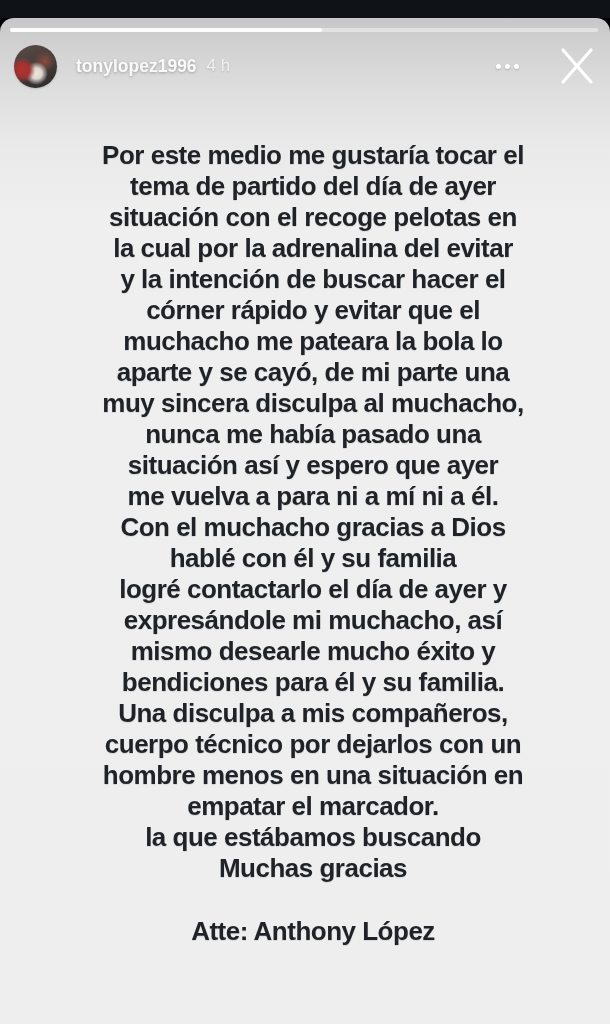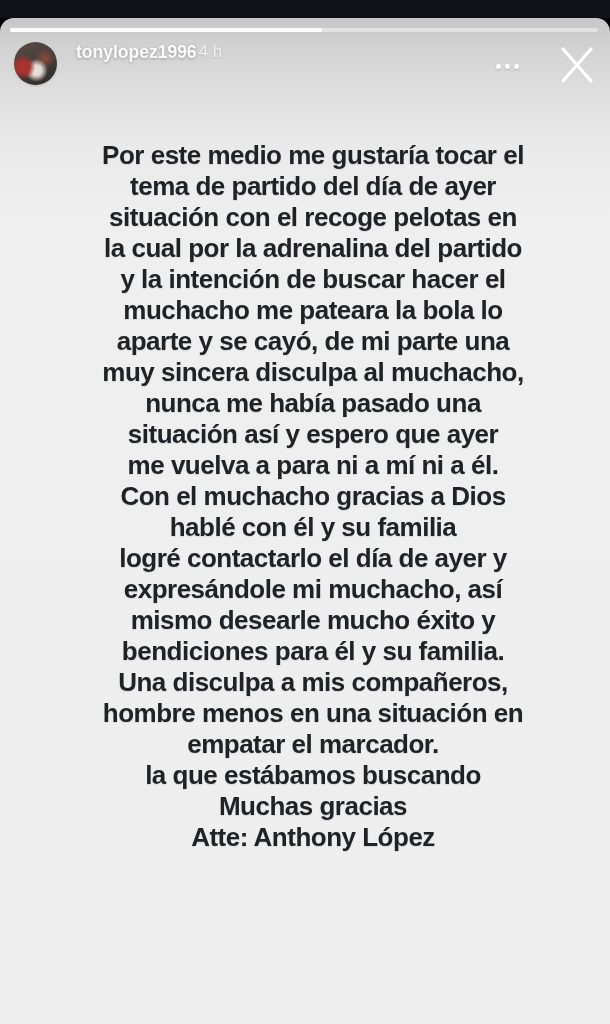--- a/index.html
+++ b/index.html
@@ -37,20 +37,21 @@
   .progress-fill {
     height: 100%;
     border-radius: 2px;
     background: #fdfdfd;
   }
   .header {
     position: absolute;
     top: 24px; left: 0; right: 0;
     height: 48px;
     display: flex;
+    align-items: center;
     padding: 0 10px 0 14px;
   }
   .avatar {
     width: 43px; height: 43px;
     border-radius: 50%;
     flex: 0 0 auto;
     background:
       radial-gradient(circle at 20% 58%, #b23330 0%, #a03330 16%, rgba(160,51,48,0) 30%),
       radial-gradient(circle at 52% 66%, #e9e5df 0%, #ded8d0 15%, rgba(222,216,208,0) 32%),
       radial-gradient(circle at 72% 38%, #8a4a3c 0%, rgba(138,74,60,0) 26%),
@@ -59,21 +60,21 @@
   }
   .username {
     margin-left: 19px;
     font-size: 17.5px;
     font-weight: 700;
     color: var(--header-text, #fafafa);
     text-shadow: 0 1px 3px rgba(0,0,0,0.28);
     white-space: nowrap;
   }
   .timestamp {
-    margin-left: 2px;
+    margin-left: 10px;
     font-size: 17px;
     font-weight: 400;
     color: rgba(255,255,255,0.78);
     text-shadow: 0 1px 2px rgba(0,0,0,0.18);
     white-space: nowrap;
   }
   .spacer { flex: 1 1 auto; }
   .menu {
     display: flex;
     align-items: center;
@@ -106,20 +107,21 @@
   .story-line {
     font-size: 26px;
     font-weight: 700;
     line-height: 31px;
     letter-spacing: -0.5px;
     color: var(--text, #1f2227);
     white-space: nowrap;
     text-shadow: 0 1px 1px rgba(0,0,0,0.10);
   }
   .signature {
+    margin-top: 32px;
   }
 </style>
 </head>
 <body>
 
 <div class="screen">
   <div class="top-bar"></div>
 
   <div class="card">
 
@@ -140,35 +142,37 @@
       <svg class="close" viewBox="0 0 46 46">
         <line x1="9" y1="7" x2="37" y2="39"></line>
         <line x1="37" y1="7" x2="9" y2="39"></line>
       </svg>
     </div>
 
     <div class="story-text">
       <div class="story-line">Por este medio me gustaría tocar el</div>
       <div class="story-line">tema de partido del día de ayer</div>
       <div class="story-line">situación con el recoge pelotas en</div>
-      <div class="story-line">la cual por la adrenalina del partido</div>
+      <div class="story-line">la cual por la adrenalina del evitar</div>
       <div class="story-line">y la intención de buscar hacer el</div>
+      <div class="story-line">córner rápido y evitar que el</div>
       <div class="story-line">muchacho me pateara la bola lo</div>
       <div class="story-line">aparte y se cayó, de mi parte una</div>
       <div class="story-line">muy sincera disculpa al muchacho,</div>
       <div class="story-line">nunca me había pasado una</div>
       <div class="story-line">situación así y espero que ayer</div>
       <div class="story-line">me vuelva a para ni a mí ni a él.</div>
       <div class="story-line">Con el muchacho gracias a Dios</div>
       <div class="story-line">hablé con él y su familia</div>
       <div class="story-line">logré contactarlo el día de ayer y</div>
       <div class="story-line">expresándole mi muchacho, así</div>
       <div class="story-line">mismo desearle mucho éxito y</div>
       <div class="story-line">bendiciones para él y su familia.</div>
       <div class="story-line">Una disculpa a mis compañeros,</div>
+      <div class="story-line">cuerpo técnico por dejarlos con un</div>
       <div class="story-line">hombre menos en una situación en</div>
       <div class="story-line">empatar el marcador.</div>
       <div class="story-line">la que estábamos buscando</div>
       <div class="story-line">Muchas gracias</div>
       <div class="story-line signature">Atte: Anthony López</div>
     </div>
 
   </div>
 </div>
 

